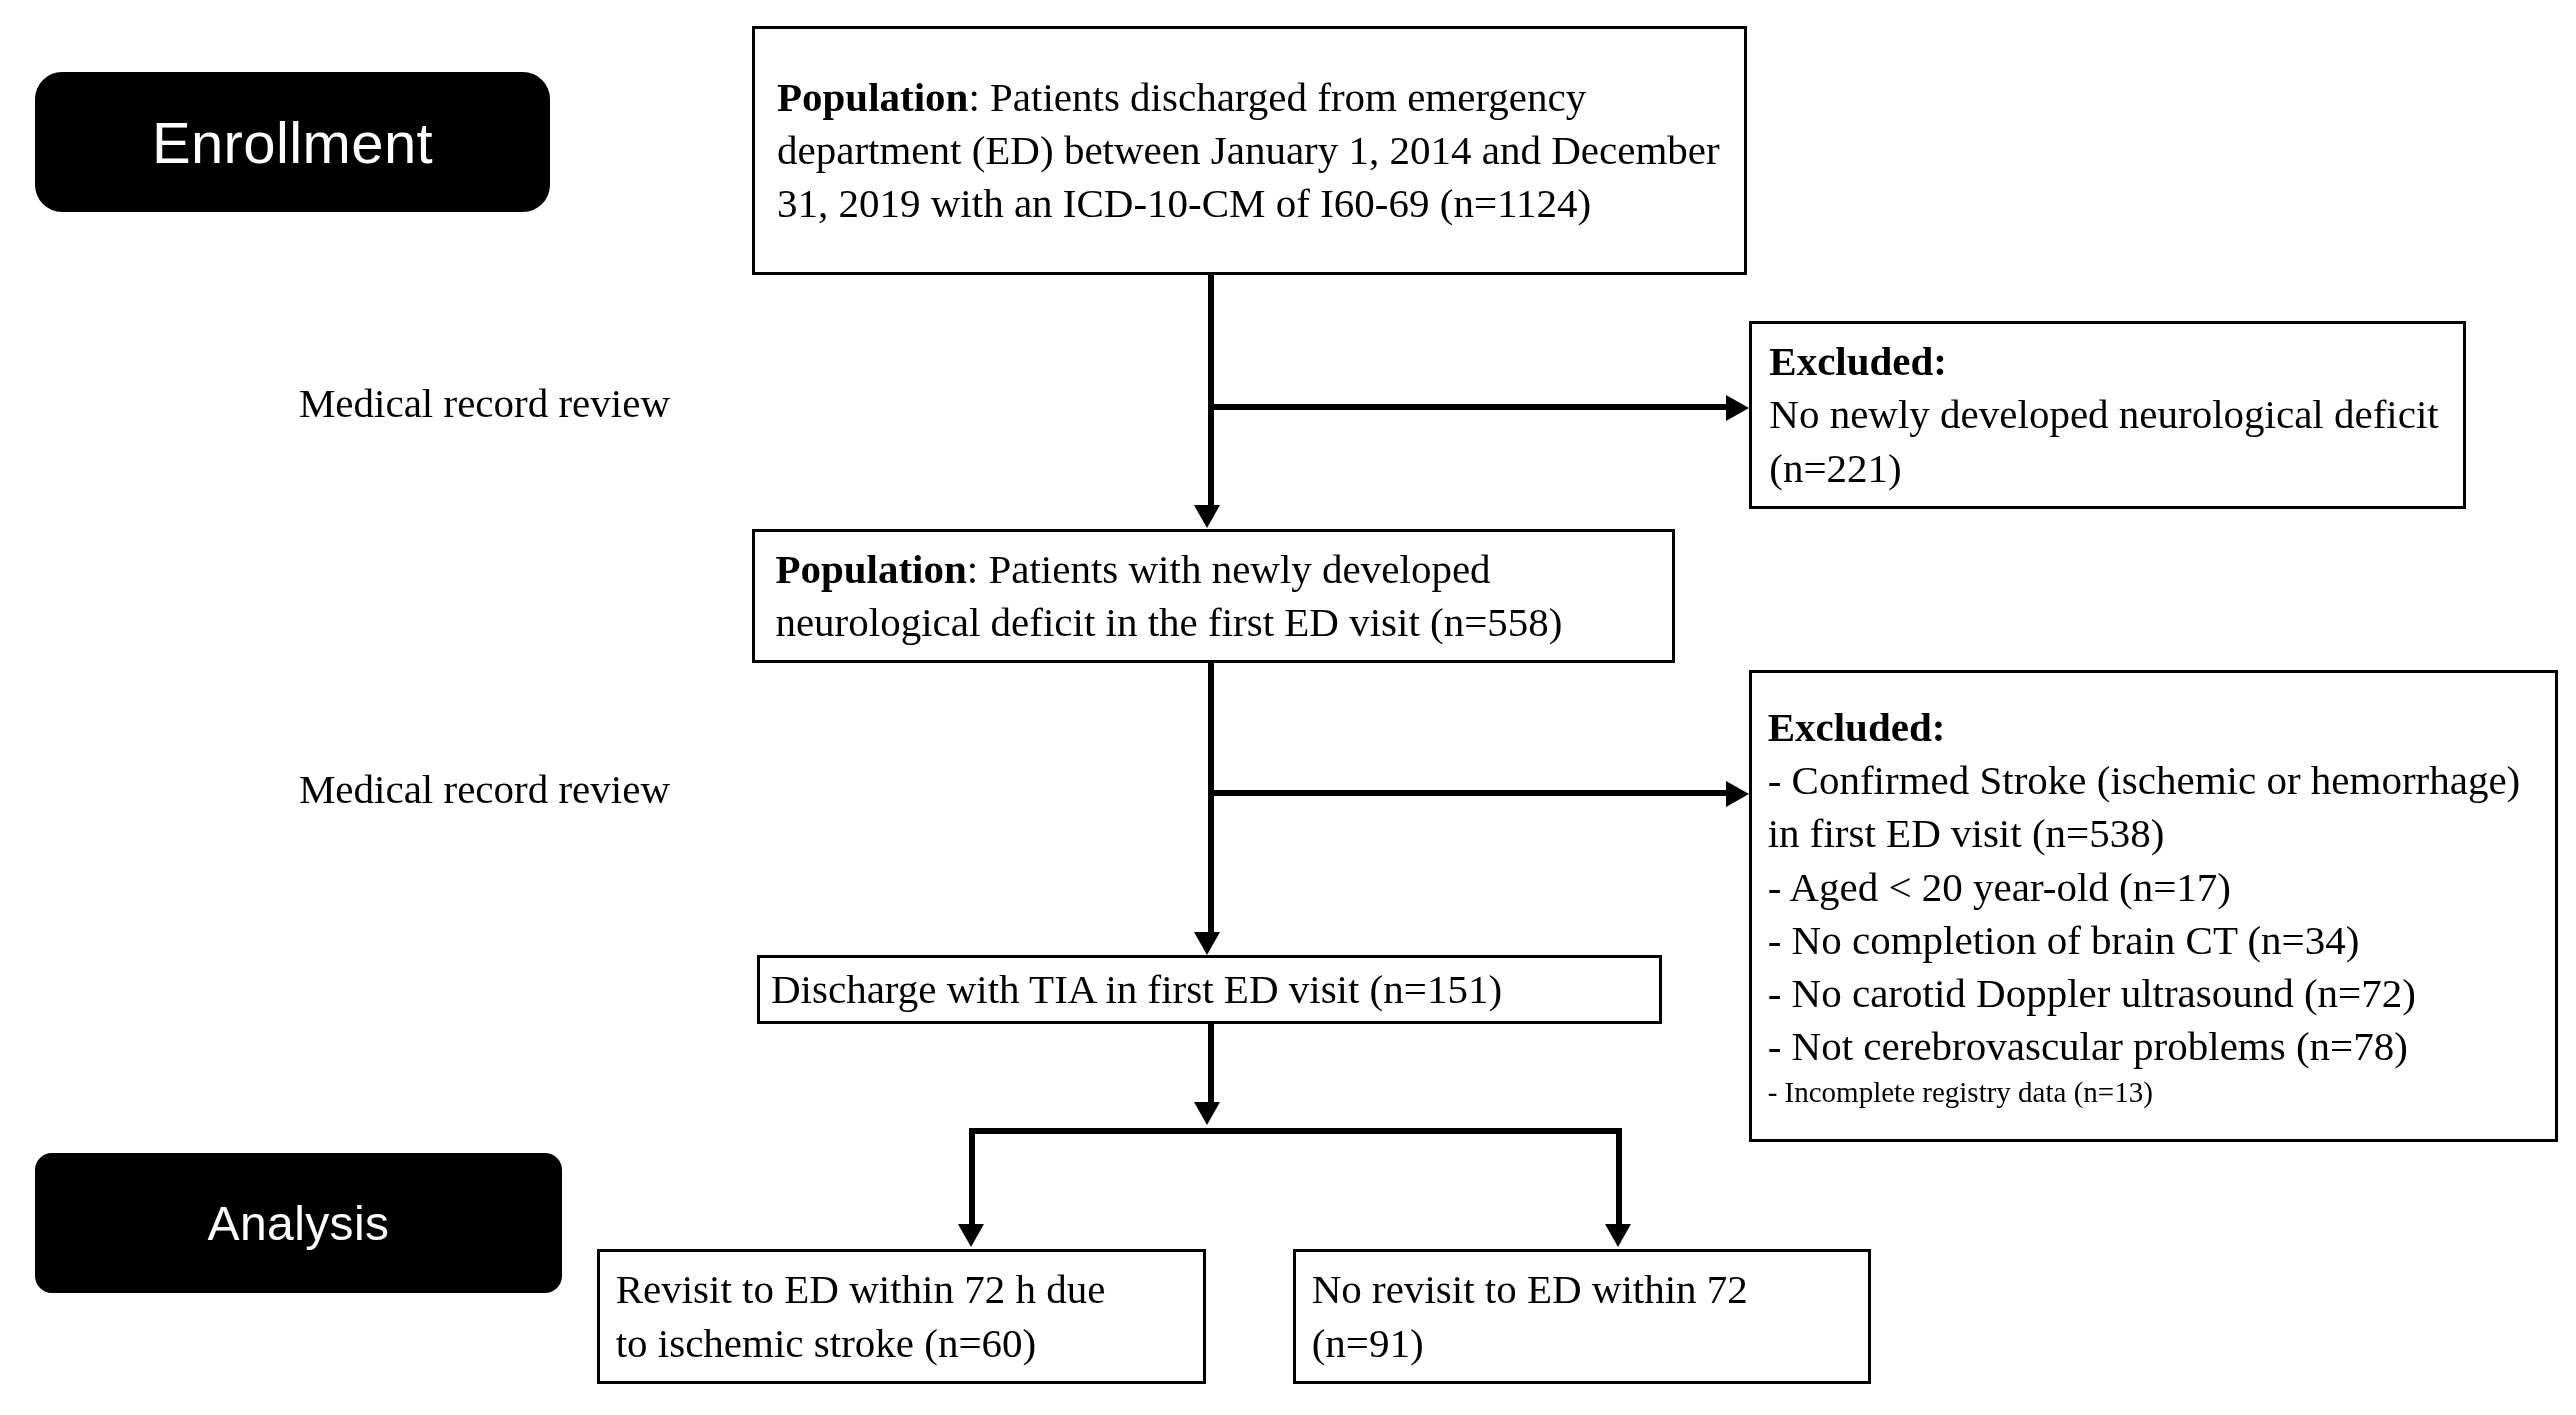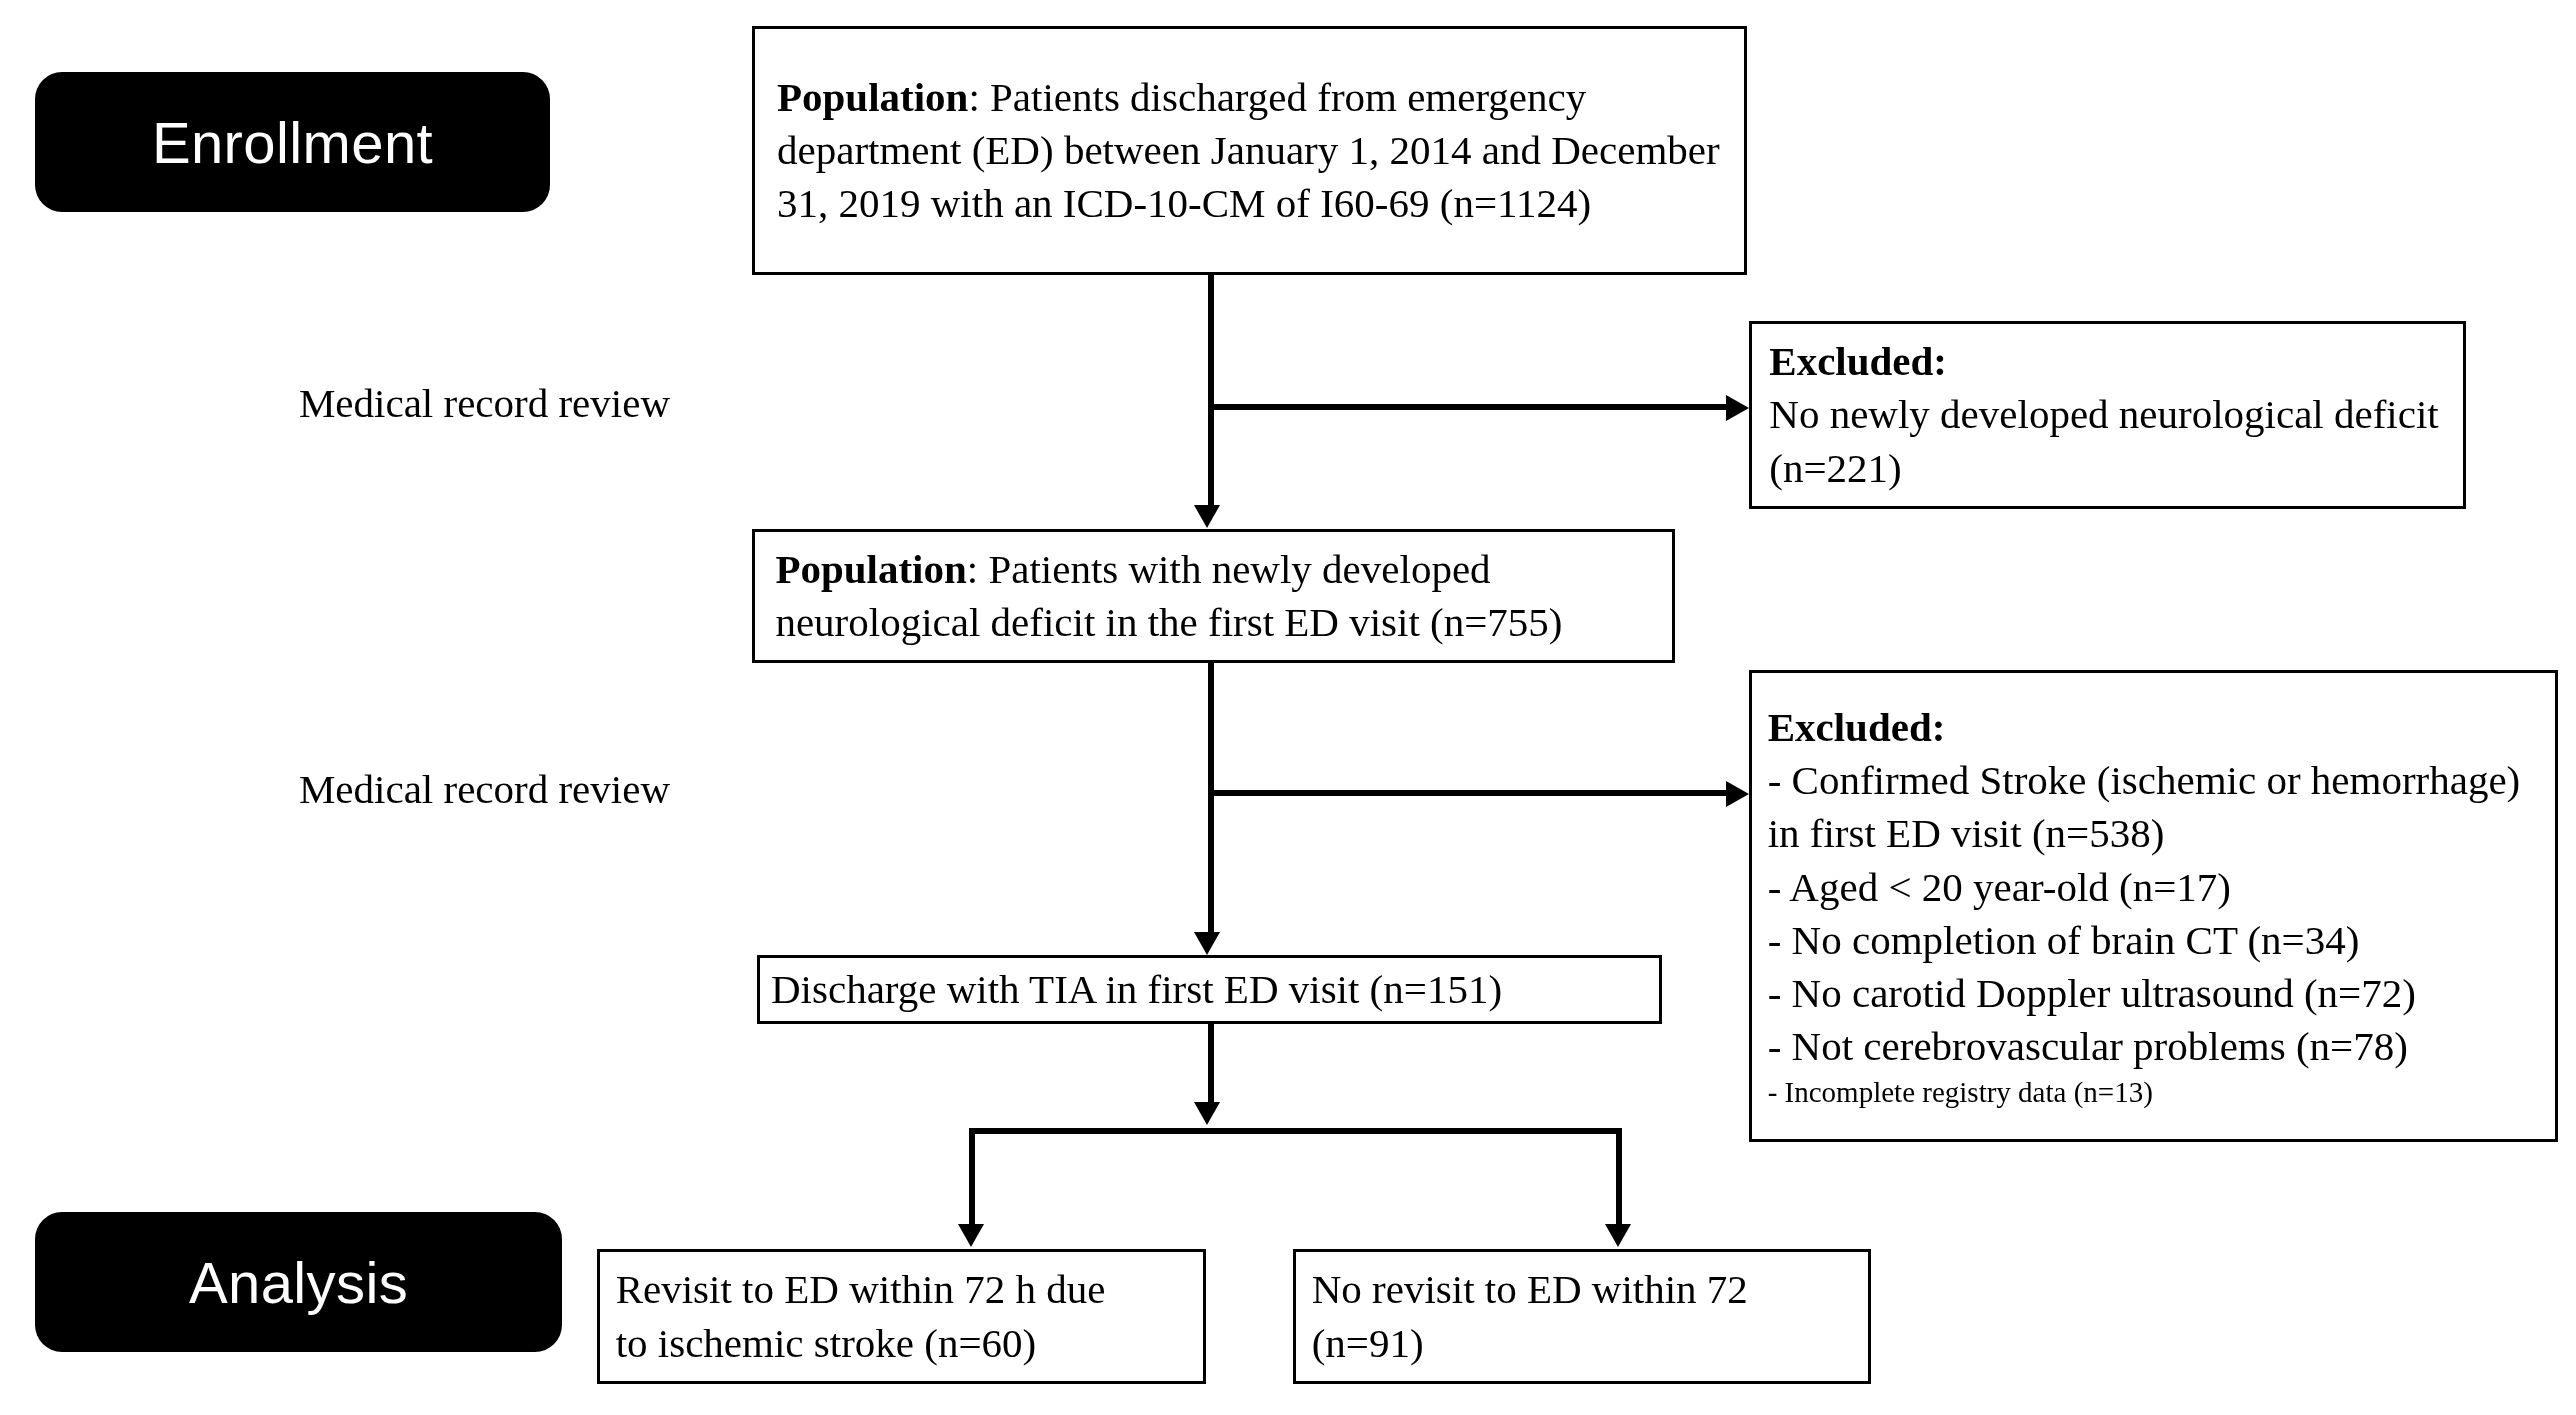--- a/index.html
+++ b/index.html
@@ -88,21 +88,21 @@
 </style>
 </head>
 <body>
 
 <div id="canvas">
 
   <div class="stage-badge" style="left:35px; top:72px; width:515px; height:140px; font-size:58px;align-items:center;">
     <span>Enrollment</span>
   </div>
 
-  <div class="stage-badge" style="left:35px; top:1212px; width:527px; height:140px; font-size:58px;">
+  <div class="stage-badge" style="left:35px; top:1153px; width:527px; height:140px; font-size:48px;border-radius:17px;">
     <span>Analysis</span>
   </div>
 
   <div class="flow-box wrapbox" style="left:752px; top:26px; width:995px; height:249px; padding:11px 20.4px 11px 22px;">
     <div class="line" style="font-size:41px;">
       <span class="lead">Population</span><span>: </span><span>Patients discharged from emergency department (ED) between January 1, 2014 and December 31, 2019 with an ICD-10-CM of I60-69 (n=1124)</span>
     </div>
   </div>
 
   <div class="vline" style="left:1208px; top:275px; height:231px;"></div>
@@ -115,21 +115,21 @@
     <span>Medical record review</span>
   </div>
 
   <div class="flow-box wrapbox" style="left:1749px; top:321px; width:717px; height:188px; padding:6.3px 17.3px 6.3px 17.3px;">
     <div class="line lead" style="font-size:41px;">Excluded:</div>
     <div class="line" style="font-size:41px;">No newly developed neurological deficit (n=221)</div>
   </div>
 
   <div class="flow-box wrapbox" style="left:752px; top:529px; width:923px; height:134px; padding:4.7px 17.3px 4.7px 20.4px;">
     <div class="line" style="font-size:41px;">
-      <span class="lead">Population</span><span>: </span><span>Patients with newly developed neurological deficit in the first ED visit (n=755)</span>
+      <span class="lead">Population</span><span>: </span><span>Patients with newly developed neurological deficit in the first ED visit (n=558)</span>
     </div>
   </div>
 
   <div class="vline" style="left:1208px; top:662px; height:271px;"></div>
   <div class="arrow-down" style="left:1194px; top:932px;"></div>
 
   <div class="hline" style="left:1208px; top:790px; width:519px;"></div>
   <div class="arrow-right" style="left:1726px; top:781px;"></div>
 
   <div class="edge-label" style="left:670px; top:765px; font-size:41px; transform:translateX(-100%);">

